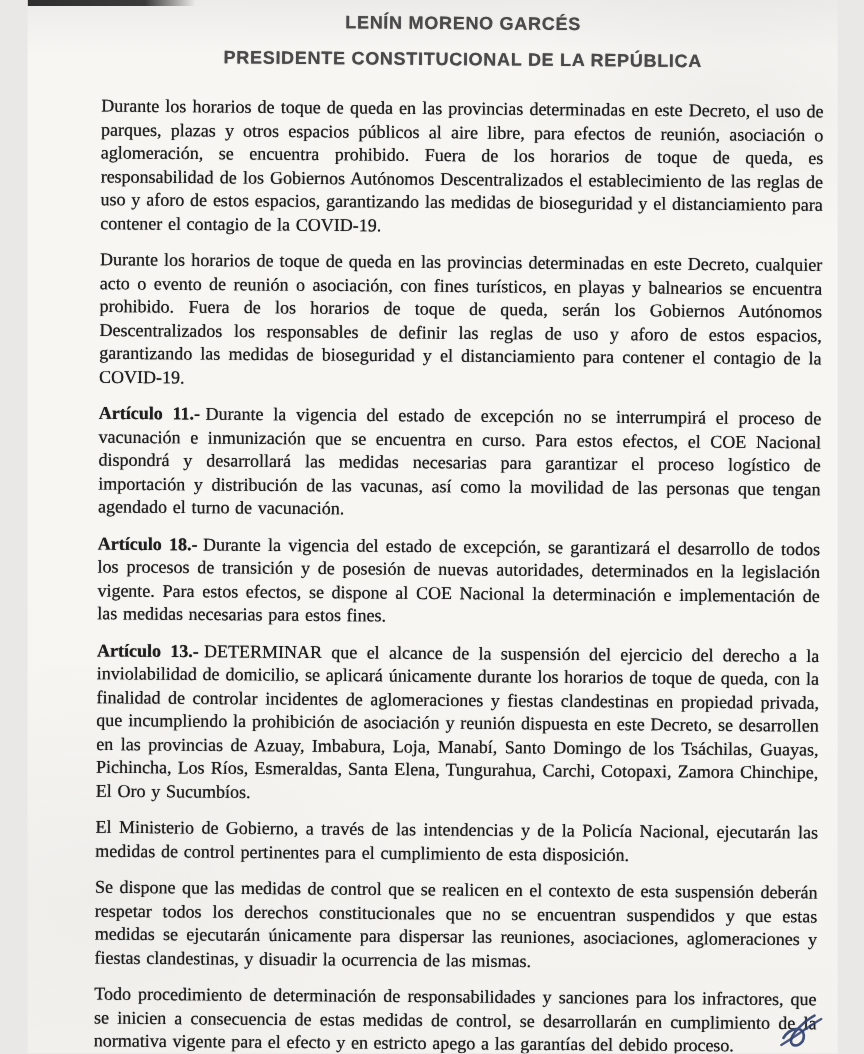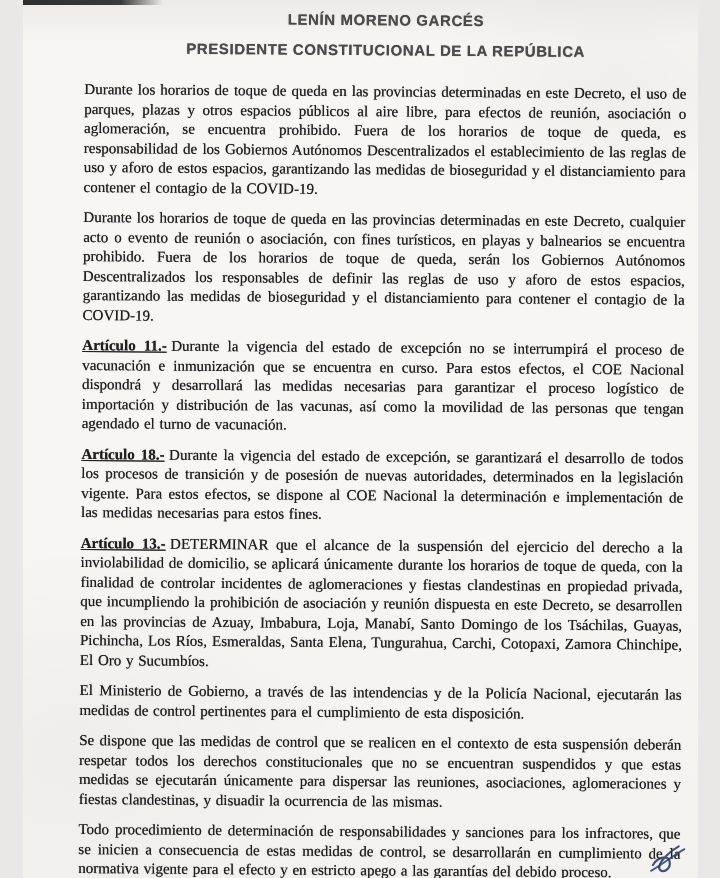--- a/index.html
+++ b/index.html
@@ -59,21 +59,21 @@
   .body-text { margin-top: 24px; }
   .para {
     margin: 0 0 11px 0;
     font-size: 15px;
     line-height: 19.5px;
     text-align: justify;
     color: #1f1f1f;
     text-shadow: 0 0 0.7px rgba(30,30,30,0.85);
     word-spacing: 1px;
   }
-  .para-label { font-weight: 700; text-decoration: underline; }
+  .para-label { font-weight: 700; }
   .para-label:not(:empty) { margin-right: 0.3em; }
   .signature {
     position: absolute;
     right: 12px;
     bottom: 2px;
     width: 36px;
     height: 36px;
     transform: rotate(8deg);
   }
 </style>

